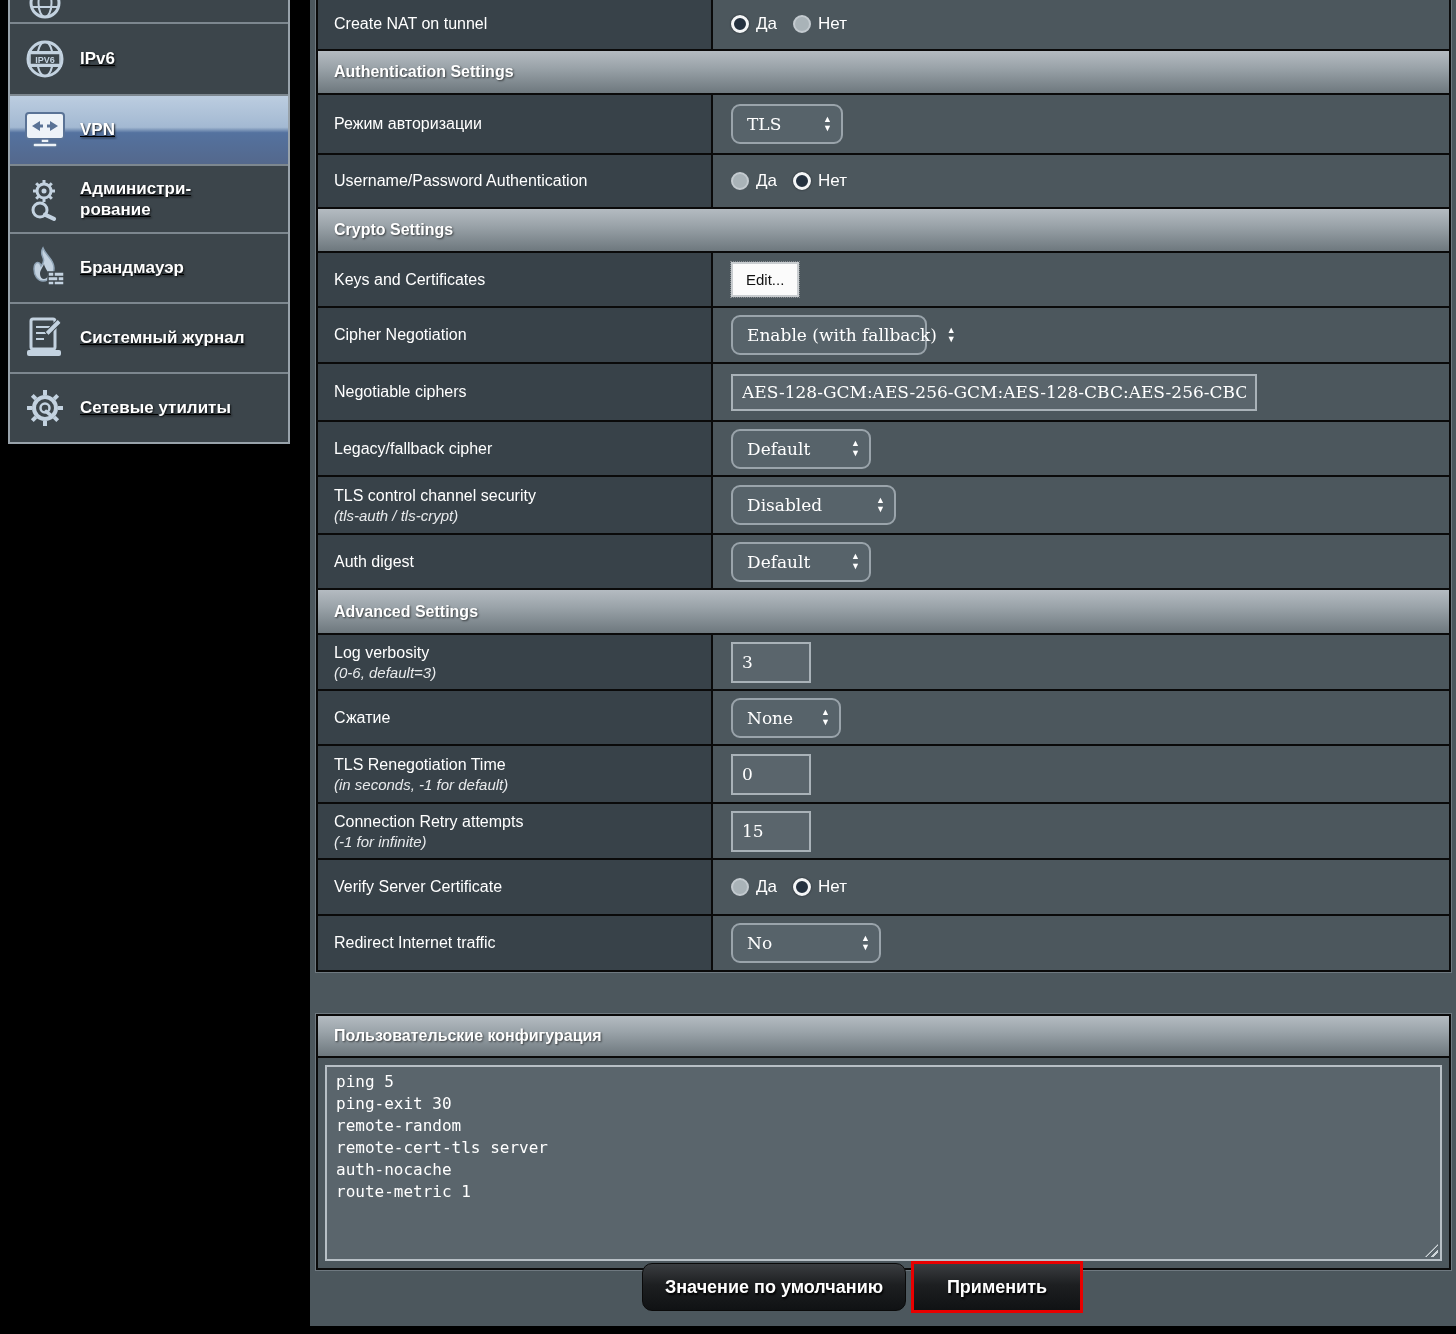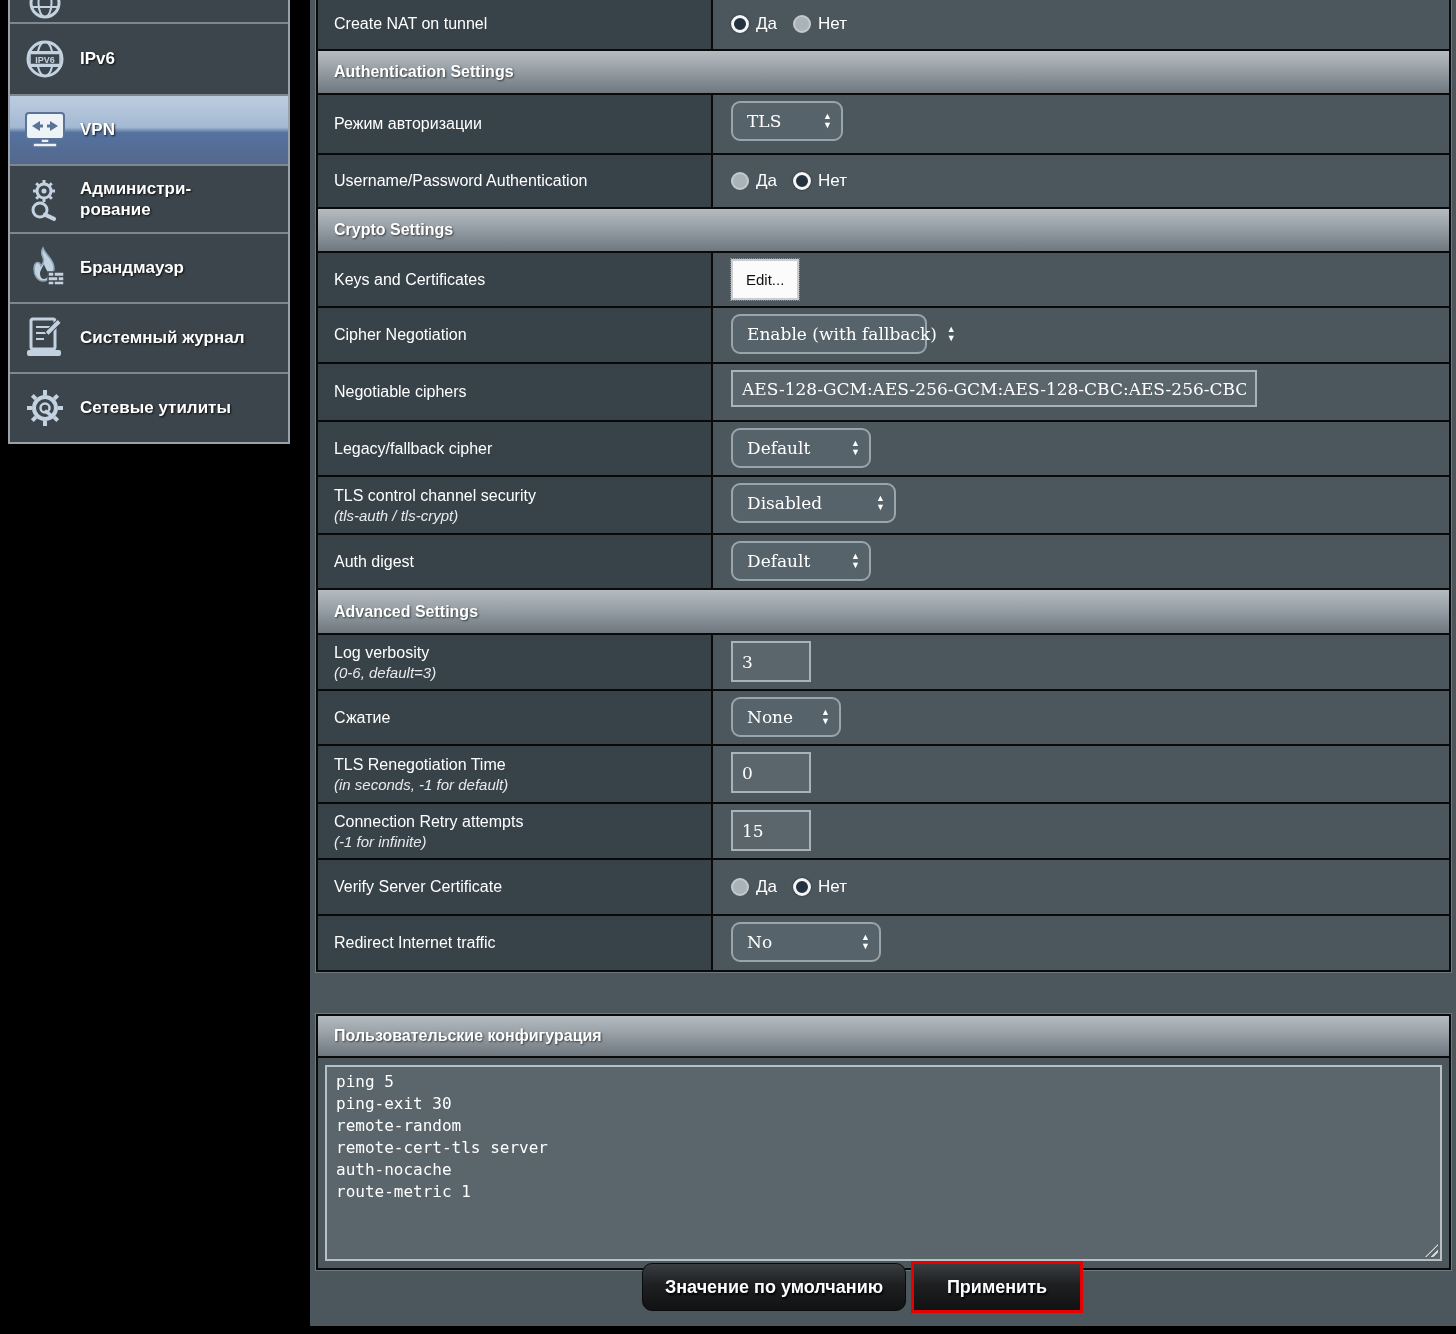--- a/index.html
+++ b/index.html
@@ -8,21 +8,21 @@
     background:#000;font-family:"Liberation Sans",sans-serif;
   }
   
   .sidebar{
     position:absolute;left:8px;top:-38px;width:278px;
     border:2px solid #98a2aa;background:#3c454b;
   }
   .side-item{
     display:flex;align-items:center;gap:12px;
     padding:0 20px 0 12px;background:#3c454b;
-    border-bottom:2px solid #7d878f;box-sizing:border-box;
+    border-bottom:2px solid #7d878f;box-sizing:border-box;text-decoration:underline;
   }
   .side-item:last-child{border-bottom:none;}
   .side-item.selected{
     background:linear-gradient(180deg,#bccde0 0%,#a3b9d2 46%,#54729f 54%,#54688c 100%);
   }
   .side-icon{width:46px;min-width:46px;display:flex;justify-content:center;align-items:center;}
   .side-label{
     color:#fff;font-weight:bold;font-size:17px;line-height:1.25;
     text-shadow:1px 1px 2px rgba(0,0,0,.8);white-space:pre-line;
   }
@@ -34,21 +34,21 @@
   }
   .row{display:flex;border-bottom:2px solid #0a0a0a;background:#4c575d;box-sizing:border-box;}
   .row:last-child{border-bottom:none;}
   .lbl{
     width:395px;min-width:395px;background:#384249;border-right:2px solid #0a0a0a;
     display:flex;flex-direction:column;justify-content:center;
     padding:6px 10px 6px 16px;box-sizing:border-box;
   }
   .l1{color:#fff;font-size:16px;}
   .l2{color:#e8eaec;font-size:15px;font-style:italic;margin-top:2px;}
-  .val{flex:1;display:flex;padding:6px 10px 6px 18px;border-radius:19px;}
+  .val{flex:1;display:flex;align-items:center;padding:6px 10px 6px 18px;border-radius:19px;}
   .section{
     height:42px;display:flex;align-items:center;padding-left:16px;
     background:linear-gradient(180deg,#b4bbc1 0%,#9aa3a9 40%,#6e787e 100%);
     border-bottom:2px solid #0a0a0a;
     color:#fff;font-weight:bold;font-size:16px;text-shadow:1px 1px 2px rgba(0,0,0,.6);
   }
   
   .select{
     height:40px;background:#57636a;border:2px solid #9aa4ab;border-radius:9px;
     display:inline-flex;align-items:center;justify-content:space-between;

